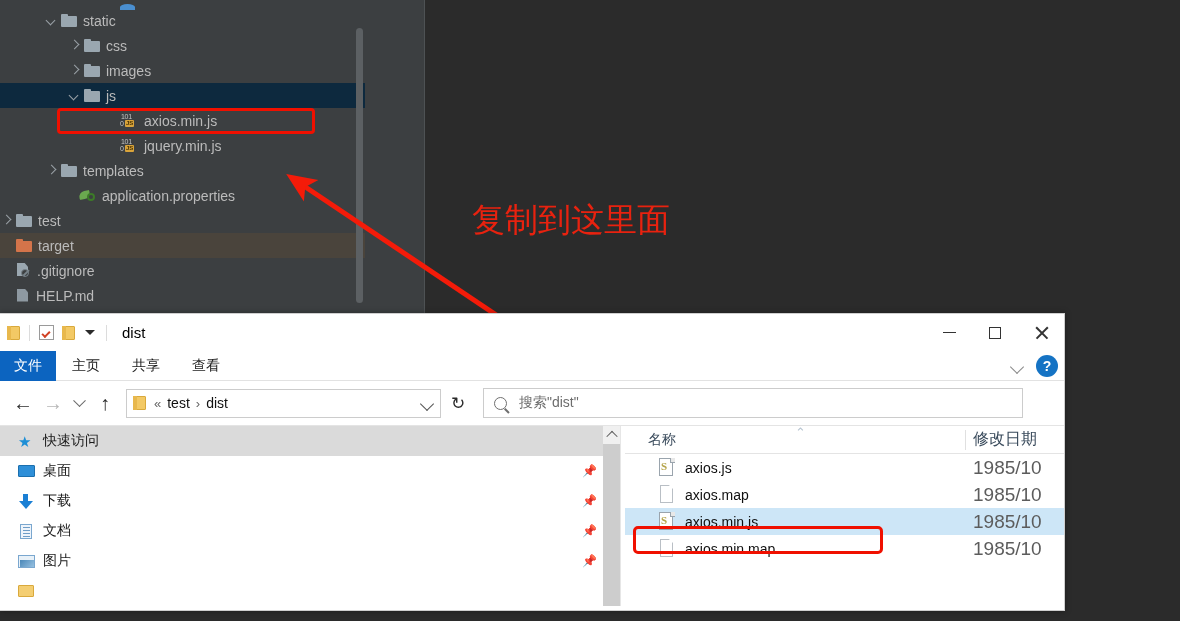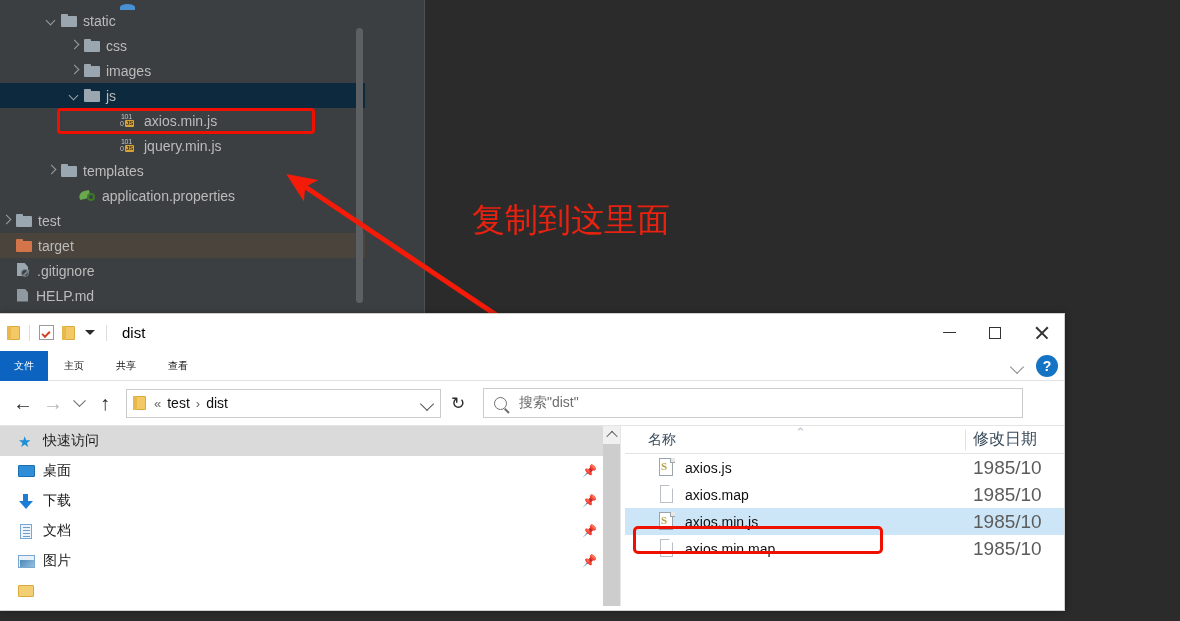--- a/index.html
+++ b/index.html
@@ -156,21 +156,21 @@
   .wb-min { width:13px; height:1.5px; background:#333; }
   .wb-max { width:12px; height:12px; border:1.5px solid #333; }
   .wb-close { width:15px; height:15px; position:relative; }
   .wb-close::before, .wb-close::after { content:""; position:absolute; left:0; top:7px;
      width:16px; height:1.5px; background:#333; }
   .wb-close::before { transform:rotate(45deg); }
   .wb-close::after  { transform:rotate(-45deg); }
 
   .ribbon { position:relative; height:30px; background:#ffffff;
      border-bottom:1px solid #e2e2e2; display:flex; align-items:stretch; }
-  .rtab { display:flex; align-items:center; padding:0 16px; font-size:10px;
+  .rtab { display:flex; align-items:center; padding:0 16px; font-size:14px;
      color:#1a1a1a; height:30px; }
   .rtab.active { background:#0c64c0; color:#ffffff; padding:0 14px; }
   .ribbon-right { position:absolute; right:6px; top:0; height:30px; display:flex;
      align-items:center; gap:8px; }
   .rb-caret { width:20px; height:20px; position:relative; }
   .rb-caret::before{ content:""; position:absolute; left:4px; top:6px; width:9px; height:9px;
      border-right:1.8px solid #8a8a8a; border-bottom:1.8px solid #8a8a8a;
      transform:rotate(45deg); }
   .helpbtn { width:22px; height:22px; border-radius:50%; background:#1573c4; color:#fff;
      font-size:14px; display:flex; align-items:center; justify-content:center;

